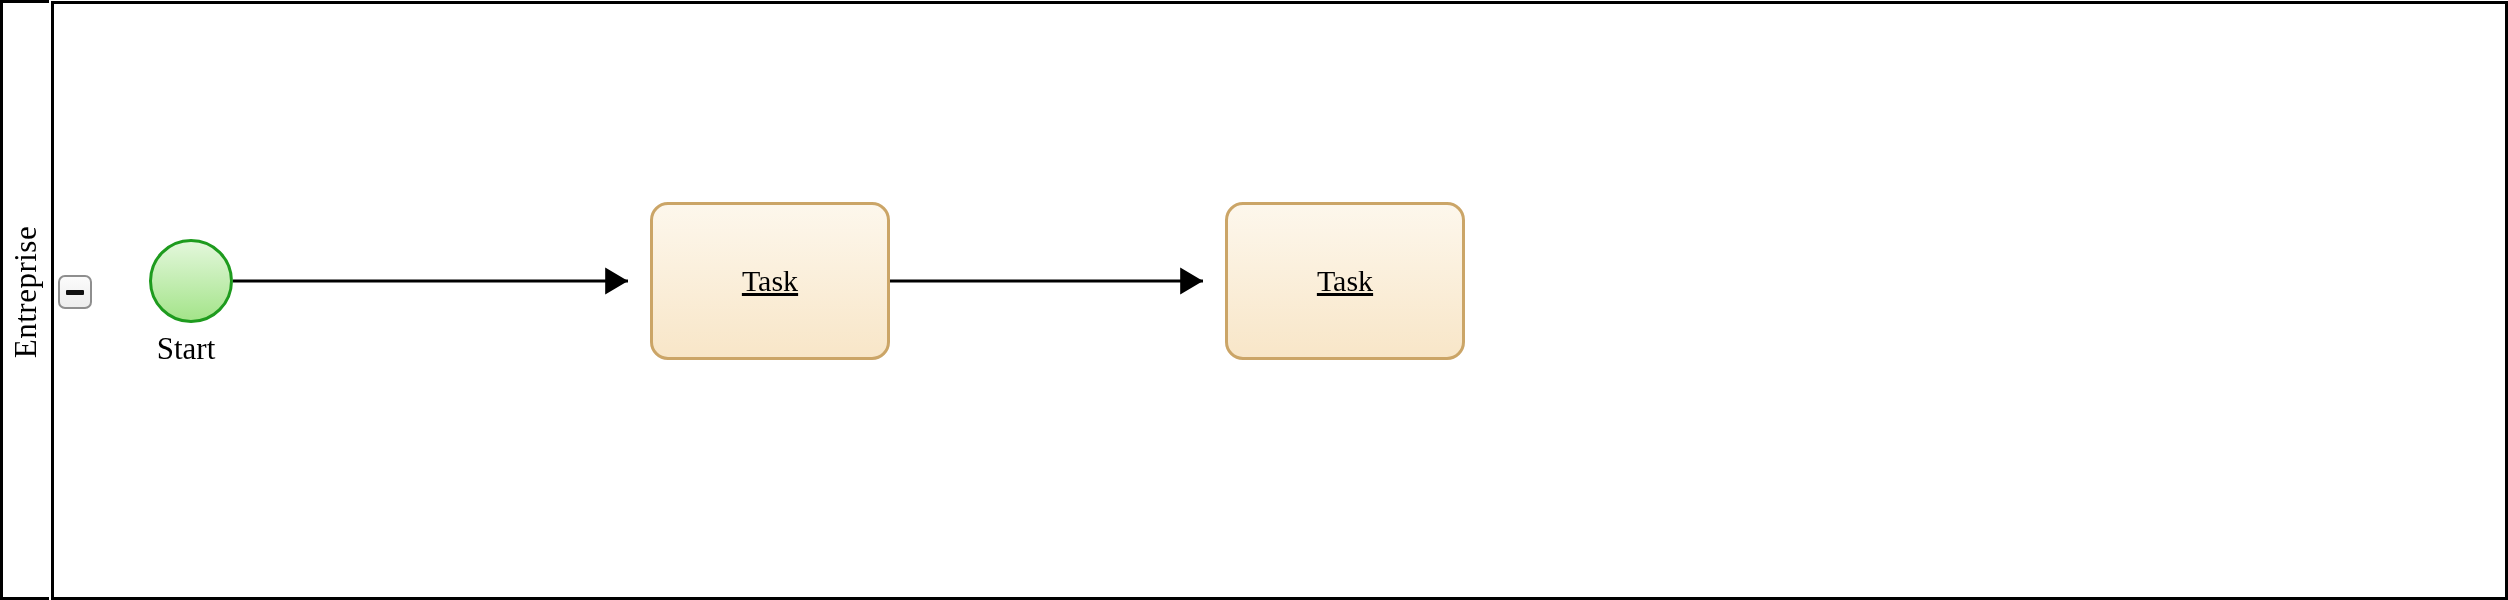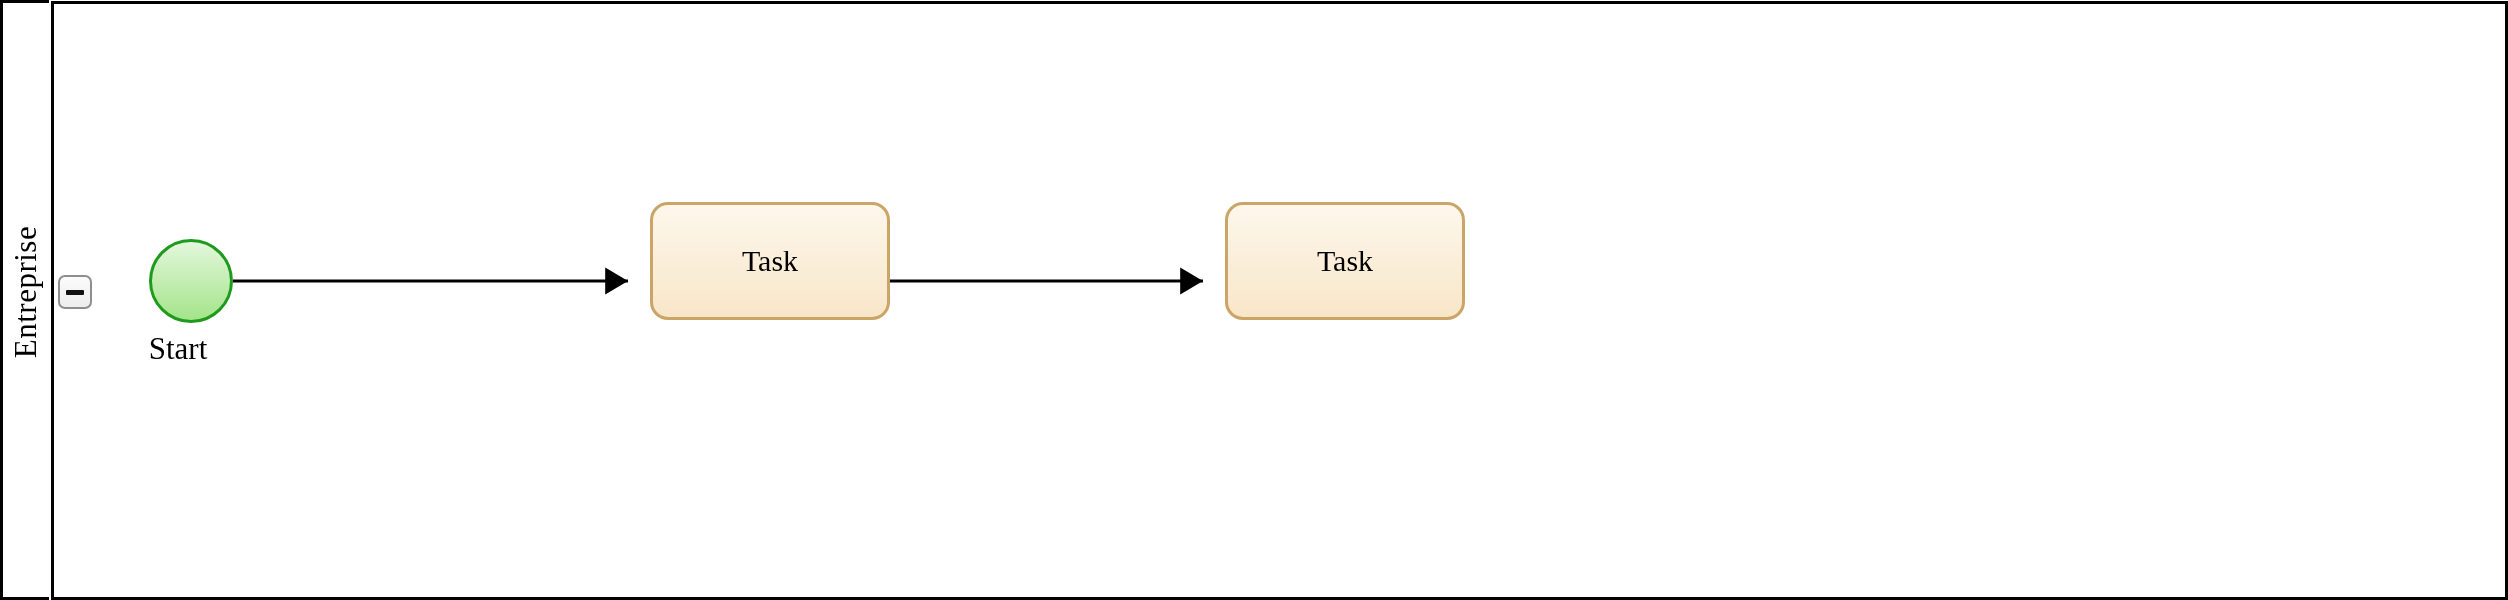--- a/index.html
+++ b/index.html
@@ -57,35 +57,36 @@
 
   .start-event {
     position: absolute; left: 149px; top: 239px;
     width: 84px; height: 84px;
     box-sizing: border-box;
     border: 3.5px solid var(--start-stroke, #1e9b1e);
     border-radius: 50%;
     background: linear-gradient(180deg, var(--start-fill-top, #e3f7db), var(--start-fill-bottom, #a4e48a));
   }
   .start-label {
-    position: absolute; left: 178px; top: 331px;
+    position: absolute; left: 186px; top: 331px;
     transform: translateX(-50%);
     font-size: 31px;
     white-space: nowrap;
   }
 
   .task {
     position: absolute; top: 202px;
-    width: 240px; height: 118px;
+    width: 240px; height: 158px;
     box-sizing: border-box;
     border: 3px solid var(--task-stroke, #cba567);
     border-radius: 18px;
     background: linear-gradient(180deg, var(--task-fill-top, #fdf7ec), var(--task-fill-bottom, #f8e6c8));
     display: flex; align-items: center; justify-content: center;
     font-size: 30px;
+    text-decoration: underline;
   }
   .task-1 { left: 650px; }
   .task-2 { left: 1225px; }
 
   .flows {
     position: absolute; left: 0; top: 0;
     width: 2508px; height: 600px;
   }
 </style>
 </head>

